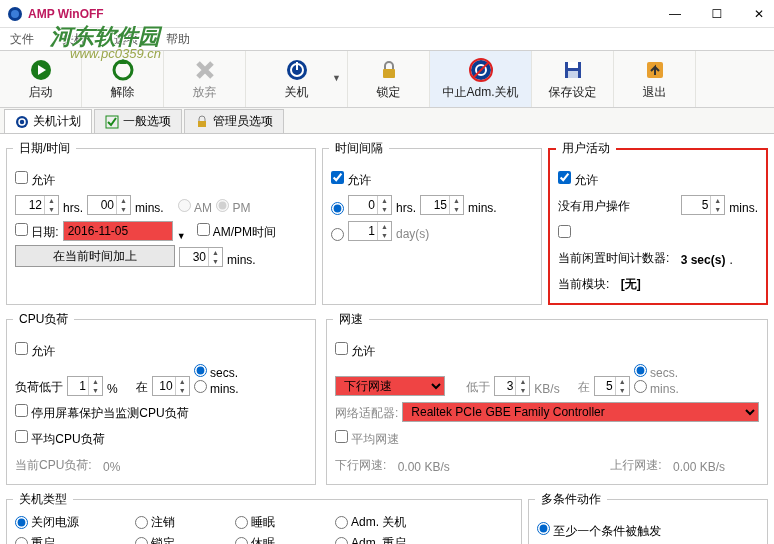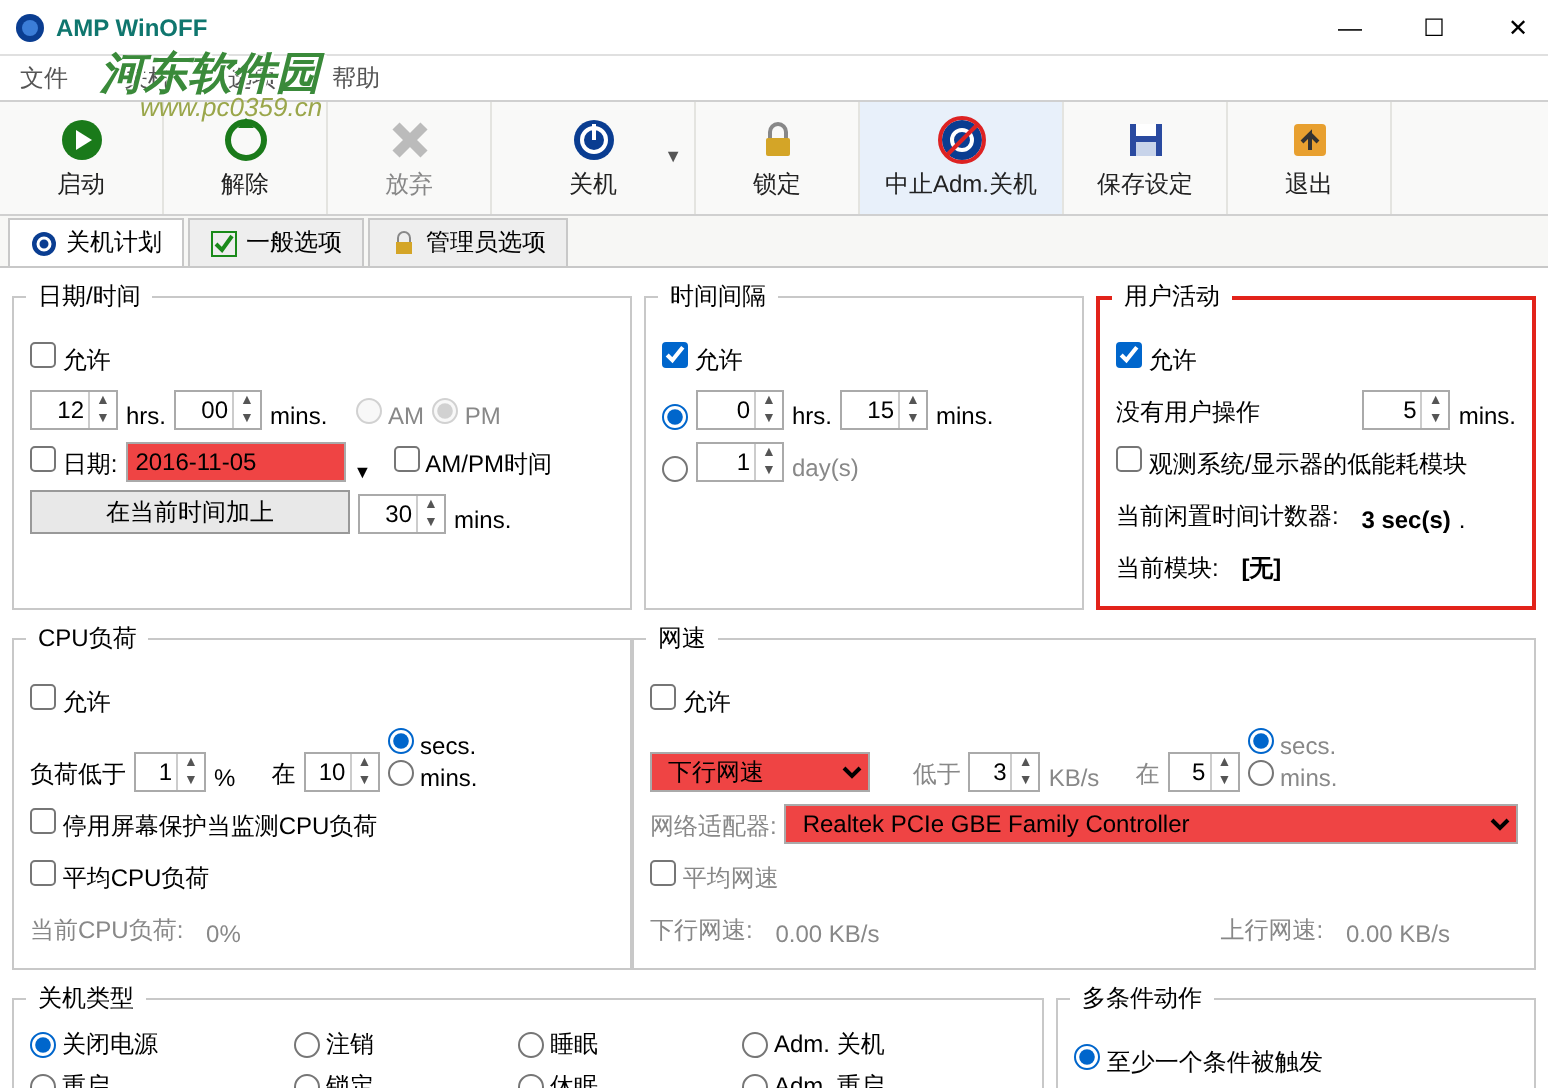--- a/index.html
+++ b/index.html
@@ -1,20 +1,20 @@
 <!DOCTYPE html>
 <html><head>
 <meta charset="utf-8">
 <style>
 *{box-sizing:border-box;margin:0;padding:0;font-family:"Microsoft YaHei",Tahoma,sans-serif;font-size:12px}
 body{background:#fff;width:774px;height:544px;overflow:hidden;position:relative}
 .titlebar{height:28px;background:#fff;display:flex;align-items:center;padding:0 8px;border-bottom:1px solid #e0e0e0}
 .ti-icon{width:14px;height:14px;background:#0a3d91;border-radius:50%;margin-right:6px;position:relative}
 .ti-icon::after{content:"";position:absolute;top:3px;left:3px;width:8px;height:8px;background:#3b7dd8;border-radius:50%}
-.titlebar-title{font-weight:bold;color:#0f766e}
+.titlebar-title{font-weight:bold;color:#be185d}
 .titlebar-controls{margin-left:auto;display:flex;gap:28px}
 .tbc{width:14px;text-align:center;color:#000;cursor:pointer}
 .menubar{height:22px;display:flex;align-items:center;gap:28px;padding:0 10px;position:relative}
 .menubar span{color:#555}
 .watermark{position:absolute;left:50px;top:22px;font-size:22px;font-weight:bold;font-style:italic;color:#3a8a3a;z-index:5;pointer-events:none;text-shadow:1px 1px 0 #fff}
 .watermark2{position:absolute;left:70px;top:46px;font-size:13px;color:#9aa64a;z-index:5;pointer-events:none;font-style:italic}
 .toolbar{height:58px;display:flex;border-top:1px solid #d0d0d0;border-bottom:1px solid #d0d0d0;background:#f9f9f8}
 .tool{flex:0 0 auto;width:82px;display:flex;flex-direction:column;align-items:center;justify-content:center;border-right:1px solid #e4e4e0;position:relative}
 .tool.sel{background:#e8f0fa}
 .tool.wide{width:102px}
@@ -32,22 +32,22 @@
 input[type=checkbox],input[type=radio]{accent-color:#0066cc}
 .spin{display:inline-flex;align-items:center;border:1px solid #aaa;height:20px;background:#fff}
 .spin input{border:none;width:28px;text-align:right;padding:0 2px;height:18px;outline:none}
 .spin .arr{width:14px;height:18px;border-left:1px solid #ccc;display:flex;flex-direction:column}
 .spin .arr div{flex:1;font-size:7px;line-height:9px;text-align:center;color:#555}
 select,.txtinput{border:1px solid #aaa;height:20px;padding:0 4px;background:#ef4444}
 .btn{border:1px solid #999;background:#e8e8e8;height:22px;padding:0 10px}
 .highlight{border:2px solid #e2231a!important}
 .dis{color:#888}
 .shutdown-row{display:grid;grid-template-columns:310px 1fr;gap:6px;padding:0 6px}
-.cpu-net-row{display:grid;grid-template-columns:310px 1fr;gap:0;padding:0 6px}
-.subgrid{display:flex;gap:32px;flex-wrap:wrap}
+.cpu-net-row{display:grid;grid-template-columns:310px 1fr;gap:10px;padding:0 6px}
+.subgrid{display:flex;gap:20px;flex-wrap:wrap}
 .subgrid label{display:flex;align-items:center;gap:3px}
 svg{display:block}
 </style>
 </head>
 <body>
 
 <div class="titlebar">
   <div class="ti-icon"></div>
   <span class="titlebar-title">AMP WinOFF</span>
   <div class="titlebar-controls">
@@ -272,21 +272,21 @@
           <span class="spin">
               <input value="5" style="">
               <span class="arr">
                 <div>▲</div>
                 <div>▼</div>
               </span>
             </span>
           <span>mins.</span>
         </div>
         <div class="row">
-            <label><input type="checkbox" style=""> <span>观测系统/显示器的低能耗模块</span></label>
+            <label><input type="checkbox" style=""> </label>
           </div>
         <div class="row"><span>当前闲置时间计数器:</span>&nbsp;<b>3 sec(s)</b>.</div>
         <div class="row"><span>当前模块:</span>&nbsp;<b>[无]</b></div>
       </div>
     </fieldset>
   </div>
 </div>
 
 <div class="cpu-net-row">
   <fieldset class="group">

